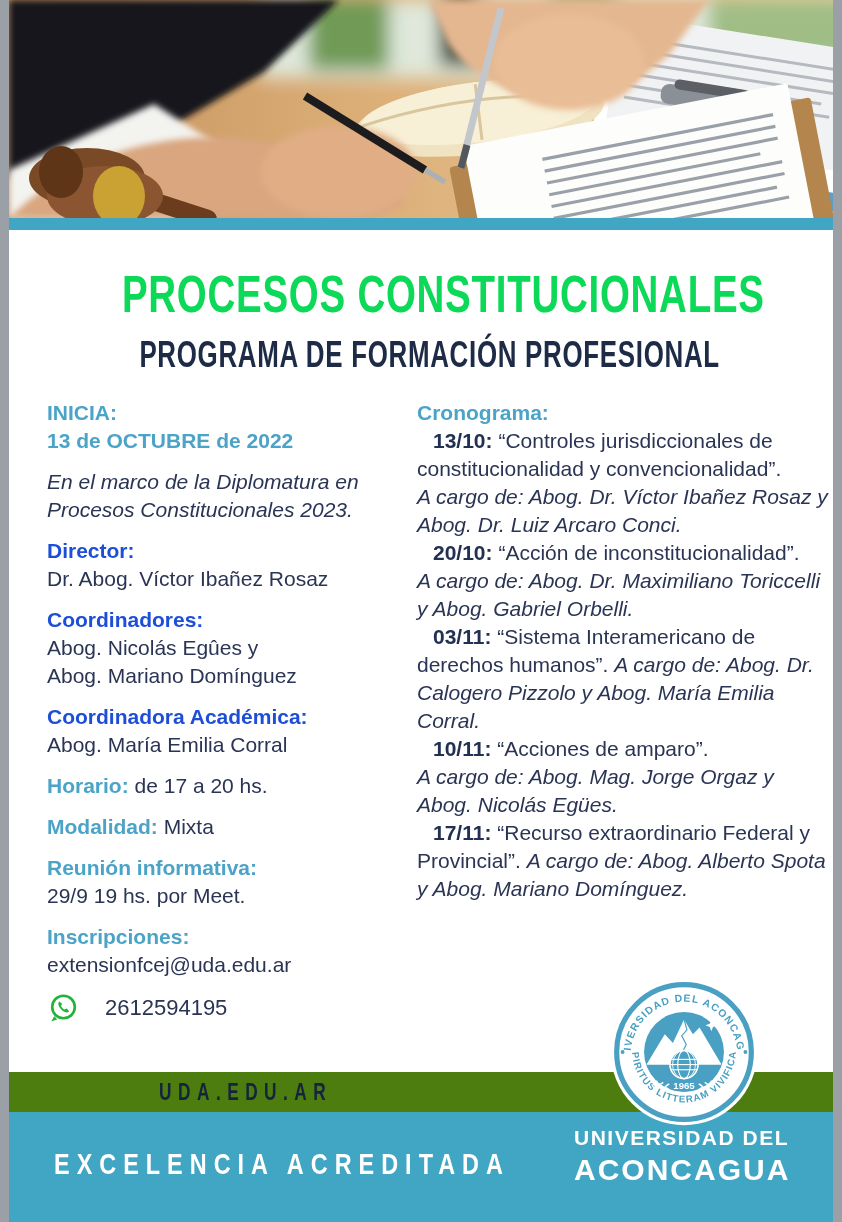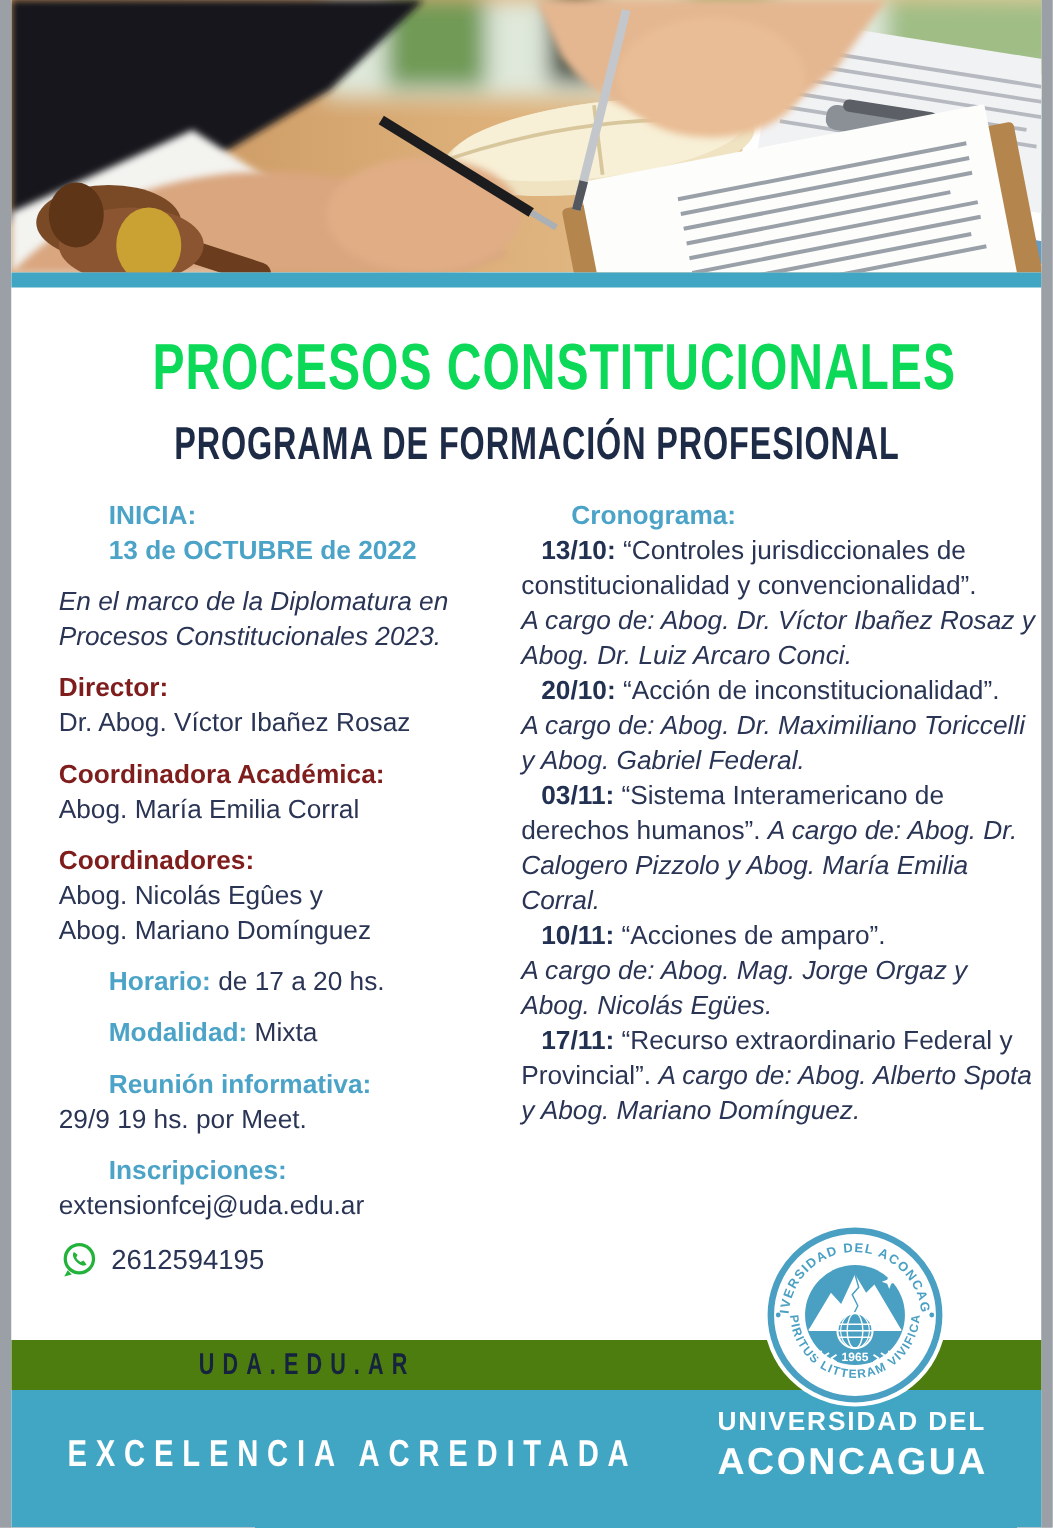--- a/index.html
+++ b/index.html
@@ -15,28 +15,28 @@
   .title-wrap{position:absolute;top:268px;left:0;width:842px;text-align:center;line-height:1;}
   .title-main{display:inline-block;transform:scaleX(.74);transform-origin:center;
     font-size:52px;font-weight:800;letter-spacing:1px;color:#0bd957;white-space:nowrap;}
   .subtitle-wrap{position:absolute;top:336px;left:0;width:842px;text-align:center;line-height:1;}
   .title-sub{display:inline-block;transform:scaleX(.70);transform-origin:center;
     font-size:37px;font-weight:800;letter-spacing:1px;color:#1d2b47;white-space:nowrap;}
   
   .col-left{position:absolute;left:38px;top:399px;width:354px;}
   .col-right{position:absolute;left:408px;top:399px;width:414px;}
   .col-left p,.col-right p{margin:0 0 13px 0;font-size:21px;line-height:28px;color:#2a3454;}
-  .blue{color:#4ba3c7;font-weight:700;margin-left:40px;}
-  .navy-bold{font-weight:700;color:#7f1d1d;}
+  .blue{color:#4ba3c7;font-weight:700;}
+  .navy-bold{font-weight:700;color:#1d4ed8;}
   .italic{font-style:italic;}
   .crono-item{margin:0 !important;}
   .crono-item strong{font-weight:700;color:#223052;margin-left:16px;}
   .crono-item em{font-style:italic;}
   
-  .wa-row{display:flex;align-items:center;gap:10px;margin-top:4px;}
+  .wa-row{display:flex;align-items:center;gap:26px;margin-top:4px;}
   .wa-row svg{width:32px;height:32px;flex:0 0 auto;}
   .wa-number{font-size:22px;color:#2a3454;}
   
   .seal{position:absolute;left:601px;top:978px;width:148px;height:148px;z-index:5;}
   
   .bar-green{position:absolute;left:0;top:1072px;width:842px;height:40px;background:#4d7c0f;}
   .website{position:absolute;left:150px;top:0;height:40px;line-height:40px;
     font-size:24px;font-weight:800;letter-spacing:9px;color:#15233f;
     transform:scaleX(.72);transform-origin:left center;white-space:nowrap;}
   .bar-blue{position:absolute;left:0;top:1112px;width:842px;height:110px;background:#41a6c4;}
@@ -159,27 +159,27 @@
     <p>
       <span class="blue">INICIA:</span><br>
       <span class="blue">13 de OCTUBRE de 2022</span>
     </p>
     <p class="italic">En el marco de la Diplomatura en Procesos Constitucionales 2023.</p>
     <p>
       <span class="navy-bold">Director:</span><br>
       <span>Dr. Abog. Víctor Ibañez Rosaz</span>
     </p>
     <p>
-      <span class="navy-bold">Coordinadora Académica:</span><br>
-      <span>Abog. María Emilia Corral</span>
-    </p>
-    <p>
       <span class="navy-bold">Coordinadores:</span><br>
       <span>Abog. Nicolás Egûes y</span><br>
       <span>Abog. Mariano Domínguez</span>
+    </p>
+    <p>
+      <span class="navy-bold">Coordinadora Académica:</span><br>
+      <span>Abog. María Emilia Corral</span>
     </p>
     <p>
       <span class="blue">Horario:</span>
       <span>de 17 a 20 hs.</span>
     </p>
     <p>
       <span class="blue">Modalidad:</span>
       <span>Mixta</span>
     </p>
     <p>
@@ -207,21 +207,21 @@
 
     <p class="crono-item">
       <strong>13/10:</strong>
       <span>“Controles jurisdiccionales de constitucionalidad y convencionalidad”.</span><br>
       <em>A cargo de: Abog. Dr. Víctor Ibañez Rosaz y Abog. Dr. Luiz Arcaro Conci.</em>
     </p>
 
     <p class="crono-item">
       <strong>20/10:</strong>
       <span>“Acción de inconstitucionalidad”.</span><br>
-      <em>A cargo de: Abog. Dr. Maximiliano Toriccelli y Abog. Gabriel Federal.</em>
+      <em>A cargo de: Abog. Dr. Maximiliano Toriccelli y Abog. Gabriel Orbelli.</em>
     </p>
 
     <p class="crono-item">
       <strong>03/11:</strong>
       <span>“Sistema Interamericano de derechos humanos”.</span>
       <em>A cargo de: Abog. Dr. Calogero Pizzolo y Abog. María Emilia Corral.</em>
     </p>
 
     <p class="crono-item">
       <strong>10/11:</strong>

